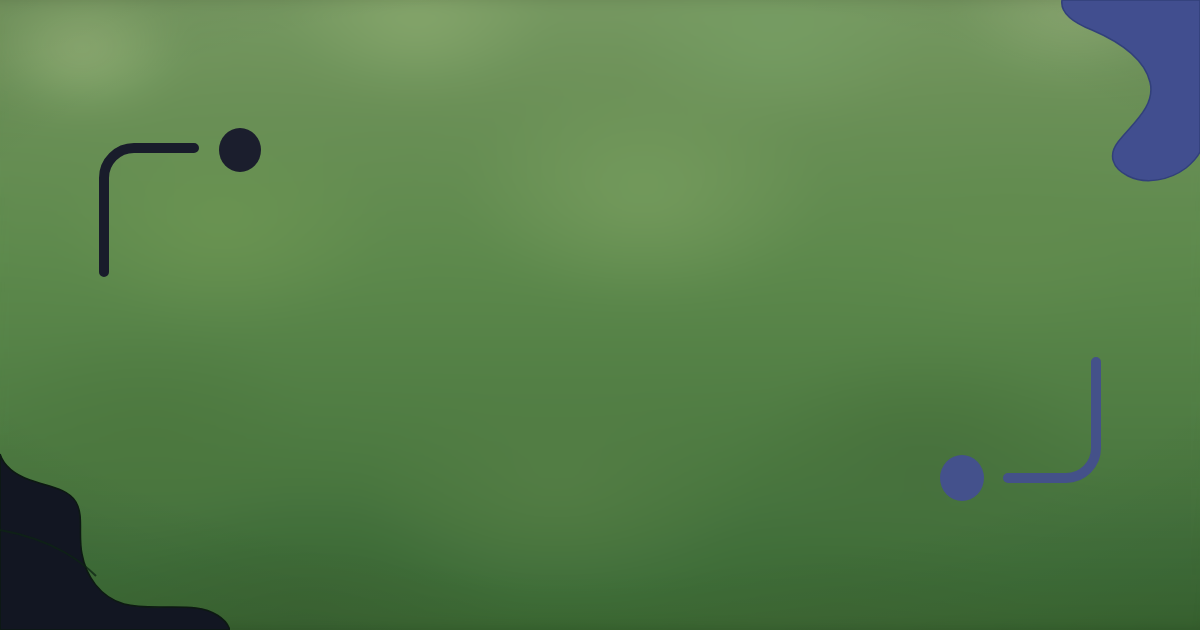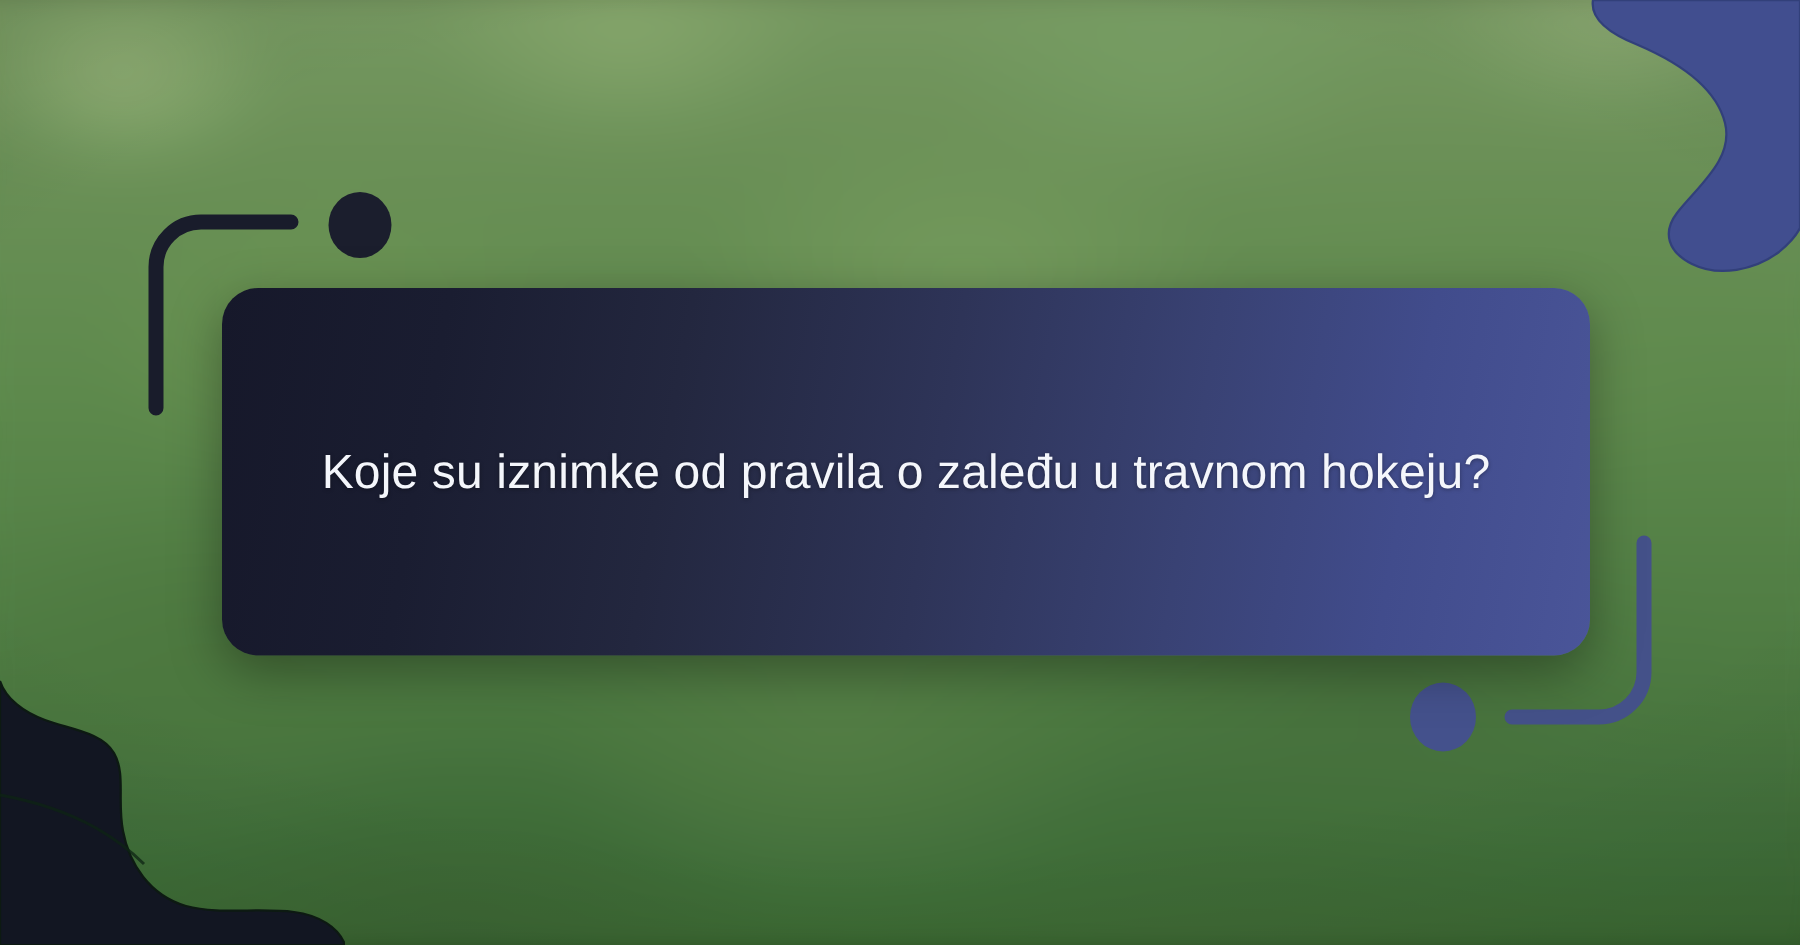--- a/index.html
+++ b/index.html
@@ -143,17 +143,14 @@
     </svg>
   </div>
 
   <div class="deco deco-br">
     <svg width="180" height="145" viewBox="0 0 180 145">
       <ellipse cx="30" cy="126" rx="22" ry="23" fill="#44518c"></ellipse>
       <path d="M 164,10 L 164,96 A 30,30 0 0 1 134,126 L 76,126" fill="none" stroke="#445189" stroke-width="10" stroke-linecap="round" stroke-linejoin="round"></path>
     </svg>
   </div>
 
-  <div class="card">
-    <h1 class="card-title">Koje su iznimke od pravila o zaleđu u travnom hokeju?</h1>
-  </div>
 
 </div>
 
 </body></html>

